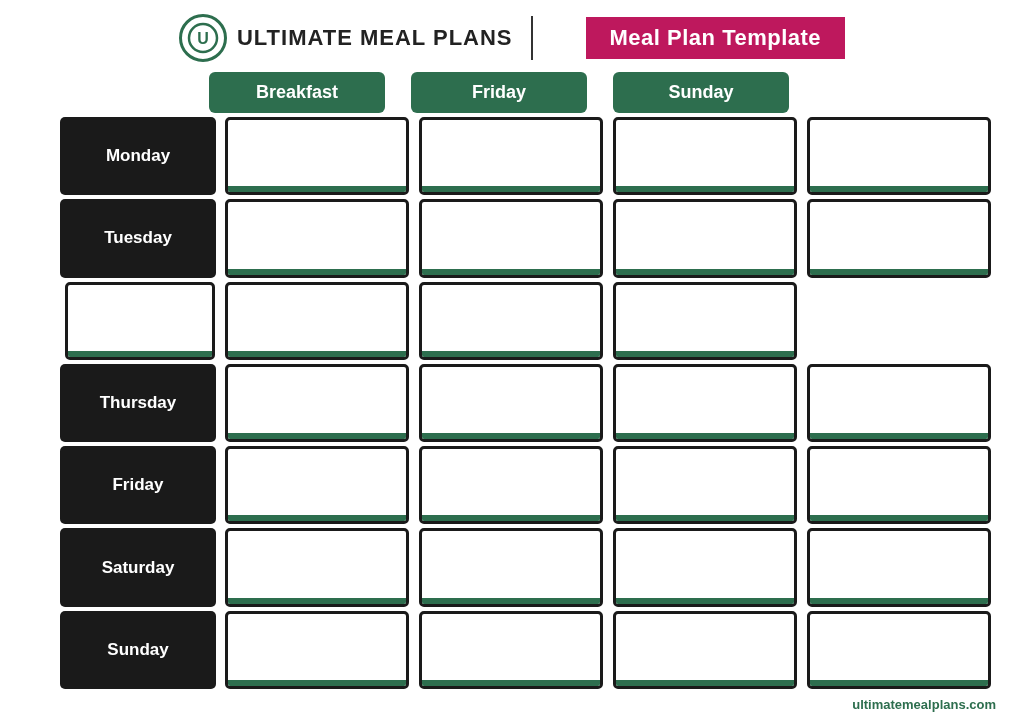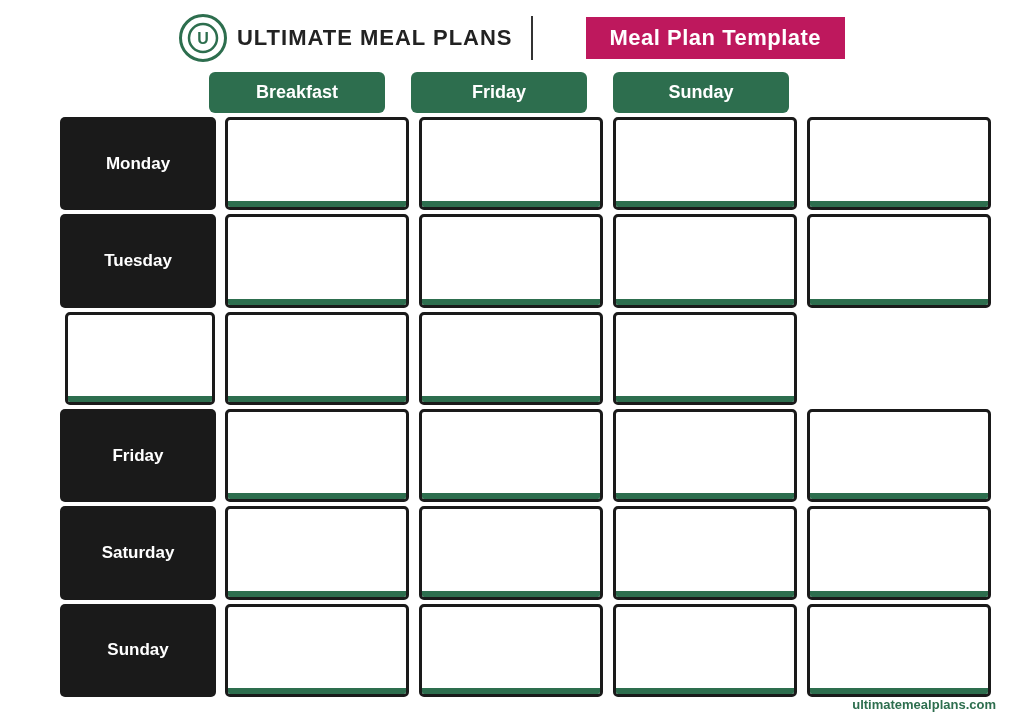--- a/index.html
+++ b/index.html
@@ -156,21 +156,21 @@
       height: 6px;
       background: #2d6e4e;
     }
 
     
     .footer {
       text-align: right;
       font-size: 13px;
       color: #2d6e4e;
       font-weight: 600;
-      padding: 0 0 2px 0;
+      padding: 8px 0 2px 0;
       flex-shrink: 0;
     }
   </style>
 </head>
 <body>
 
 <div class="page">
 
   <div class="header">
     <div class="brand">
@@ -213,20 +213,27 @@
           <div class="meal-cell"></div>
           <div class="meal-cell"></div>
         </div>
         <div class="day-row">
           <div class="meal-cell"></div>
           <div class="meal-cell"></div>
           <div class="meal-cell"></div>
           <div class="meal-cell"></div>
         </div>
         <div class="day-row">
+          <div class="day-label">Thursday</div>
+          <div class="meal-cell"></div>
+          <div class="meal-cell"></div>
+          <div class="meal-cell"></div>
+          <div class="meal-cell"></div>
+        </div>
+        <div class="day-row">
           <div class="day-label">Friday</div>
           <div class="meal-cell"></div>
           <div class="meal-cell"></div>
           <div class="meal-cell"></div>
           <div class="meal-cell"></div>
         </div>
         <div class="day-row">
           <div class="day-label">Saturday</div>
           <div class="meal-cell"></div>
           <div class="meal-cell"></div>

